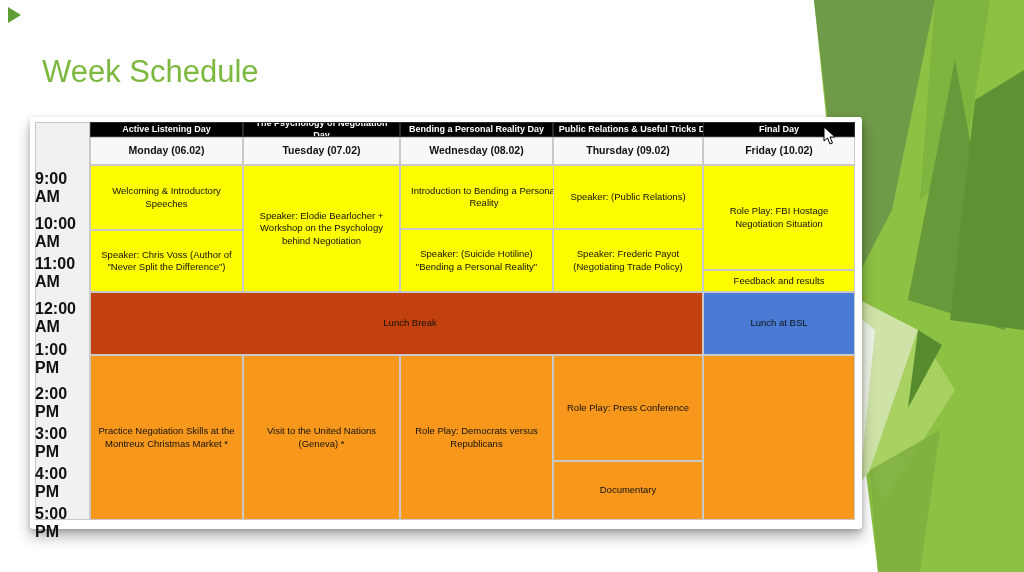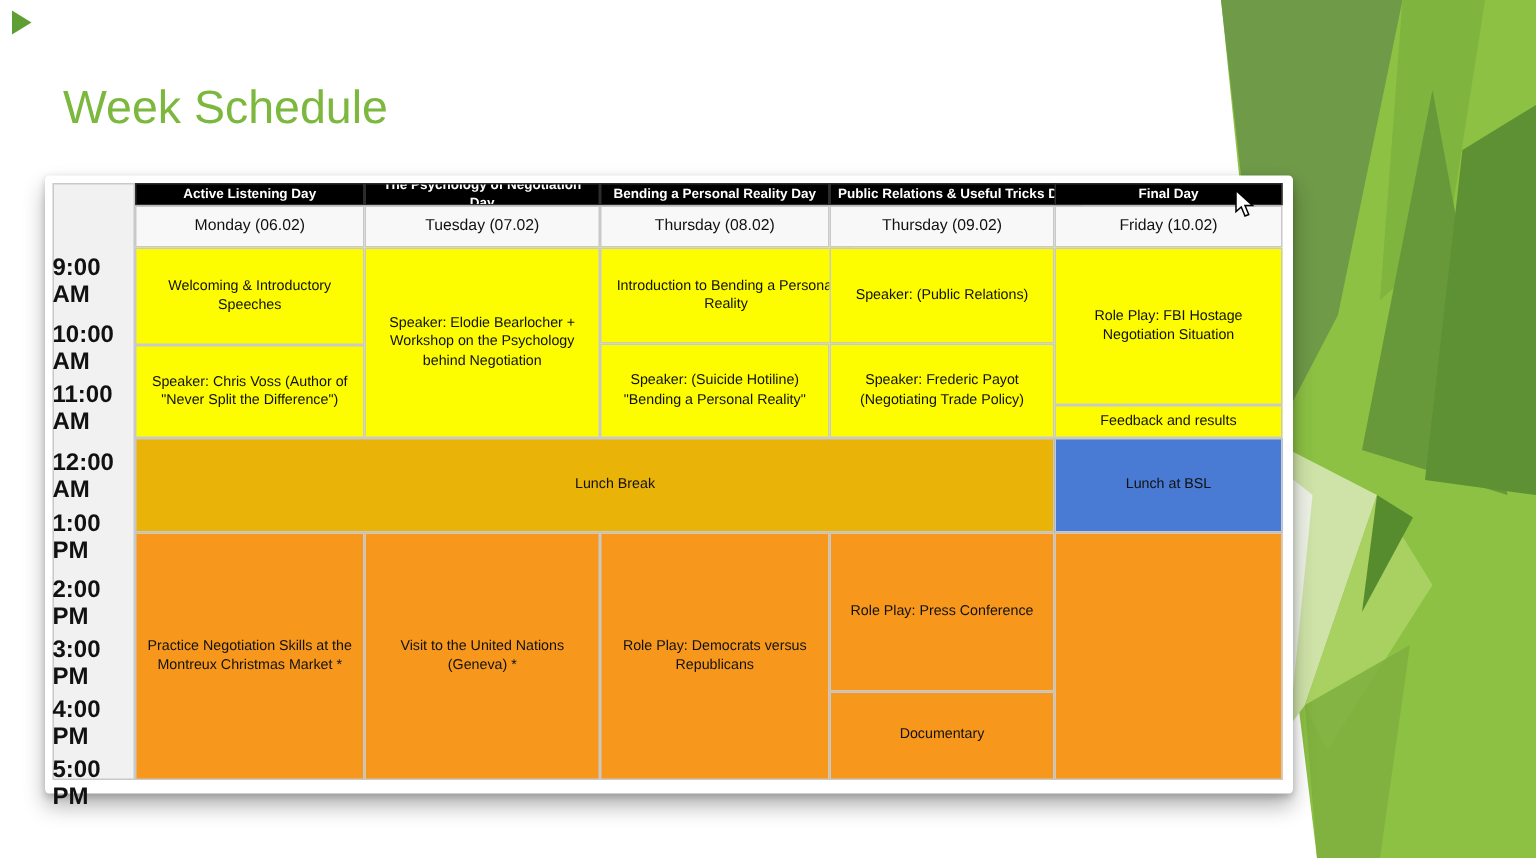--- a/index.html
+++ b/index.html
@@ -19,27 +19,27 @@
     background:#ffffff;border-radius:3px;
     box-shadow:0 8px 14px rgba(0,0,0,.30), 0 2px 5px rgba(0,0,0,.18);
   }
   .tablegrid{position:absolute;left:35px;top:122px;width:820px;height:398px;background:#fff;}
   .cell{
     position:absolute;box-sizing:border-box;border:1px solid #c9c9c9;
     display:flex;align-items:center;justify-content:center;text-align:center;
     font-size:9.5px;line-height:1.3;color:#111;padding:2px 5px;overflow:hidden;
   }
   .theme{background:#000;color:#fff;font-weight:700;font-size:9px;border:1px solid #2c2c2c;padding:0 2px;}
-  .dayhdr{background:#f8f8f8;font-weight:400;font-size:10.5px;}
+  .dayhdr{background:#f8f8f8;font-weight:700;font-size:10.5px;}
   .timecol{position:absolute;box-sizing:border-box;left:0;top:0;width:55px;height:398px;
     background:#f1f1f1;border:1px solid #c9c9c9;}
   .timelabel{position:absolute;box-sizing:border-box;left:0;width:50px;height:14px;
     font-weight:700;font-size:16px;color:#111;}
   .yellow{background:#fdfd00;}
-  .greencell{background:#eab308;padding-left:32px;}
+  .greencell{background:#c2410c;padding-left:32px;}
   .bluecell{background:#4a7bd4;}
   .orangecell{background:#f7981d;}
   .cursor{position:absolute;left:823px;top:126px;width:14px;height:20px;}
 </style>
 </head>
 <body>
 
 <div class="slide">
 
   <svg class="deco" viewBox="0 0 224 572" aria-hidden="true">
@@ -75,21 +75,21 @@
     <div class="timelabel" style="top:383px">5:00 PM</div>
 
     <div class="cell theme" style="left:55px;top:0;width:153px;height:15px">Active Listening Day</div>
     <div class="cell theme" style="left:208px;top:0;width:157px;height:15px">The Psychology of Negotiation Day</div>
     <div class="cell theme" style="left:365px;top:0;width:153px;height:15px">Bending a Personal Reality Day</div>
     <div class="cell theme" style="left:518px;top:0;width:168px;height:15px">Public Relations &amp; Useful Tricks Day</div>
     <div class="cell theme" style="left:668px;top:0;width:152px;height:15px">Final Day</div>
 
     <div class="cell dayhdr" style="left:55px;top:15px;width:153px;height:28px">Monday (06.02)</div>
     <div class="cell dayhdr" style="left:208px;top:15px;width:157px;height:28px">Tuesday (07.02)</div>
-    <div class="cell dayhdr" style="left:365px;top:15px;width:153px;height:28px">Thursday (08.02)</div>
+    <div class="cell dayhdr" style="left:365px;top:15px;width:153px;height:28px">Wednesday (08.02)</div>
     <div class="cell dayhdr" style="left:518px;top:15px;width:150px;height:28px">Thursday (09.02)</div>
     <div class="cell dayhdr" style="left:668px;top:15px;width:152px;height:28px">Friday  (10.02)</div>
 
     <div class="cell yellow" style="left:55px;top:43px;width:153px;height:65px">Welcoming &amp; Introductory Speeches</div>
     <div class="cell yellow" style="left:55px;top:108px;width:153px;height:62px">Speaker: Chris Voss (Author of "Never Split the Difference")</div>
     <div class="cell yellow" style="left:208px;top:43px;width:157px;height:127px">Speaker: Elodie Bearlocher + Workshop on the Psychology behind Negotiation</div>
     <div class="cell yellow" style="left:365px;top:43px;width:168px;height:64px">Introduction to Bending a Personal Reality</div>
     <div class="cell yellow" style="left:365px;top:107px;width:153px;height:63px">Speaker: (Suicide Hotiline) "Bending a Personal Reality"</div>
     <div class="cell yellow" style="left:518px;top:43px;width:150px;height:64px">Speaker: (Public Relations)</div>
     <div class="cell yellow" style="left:518px;top:107px;width:150px;height:63px">Speaker: Frederic Payot (Negotiating Trade Policy)</div>

